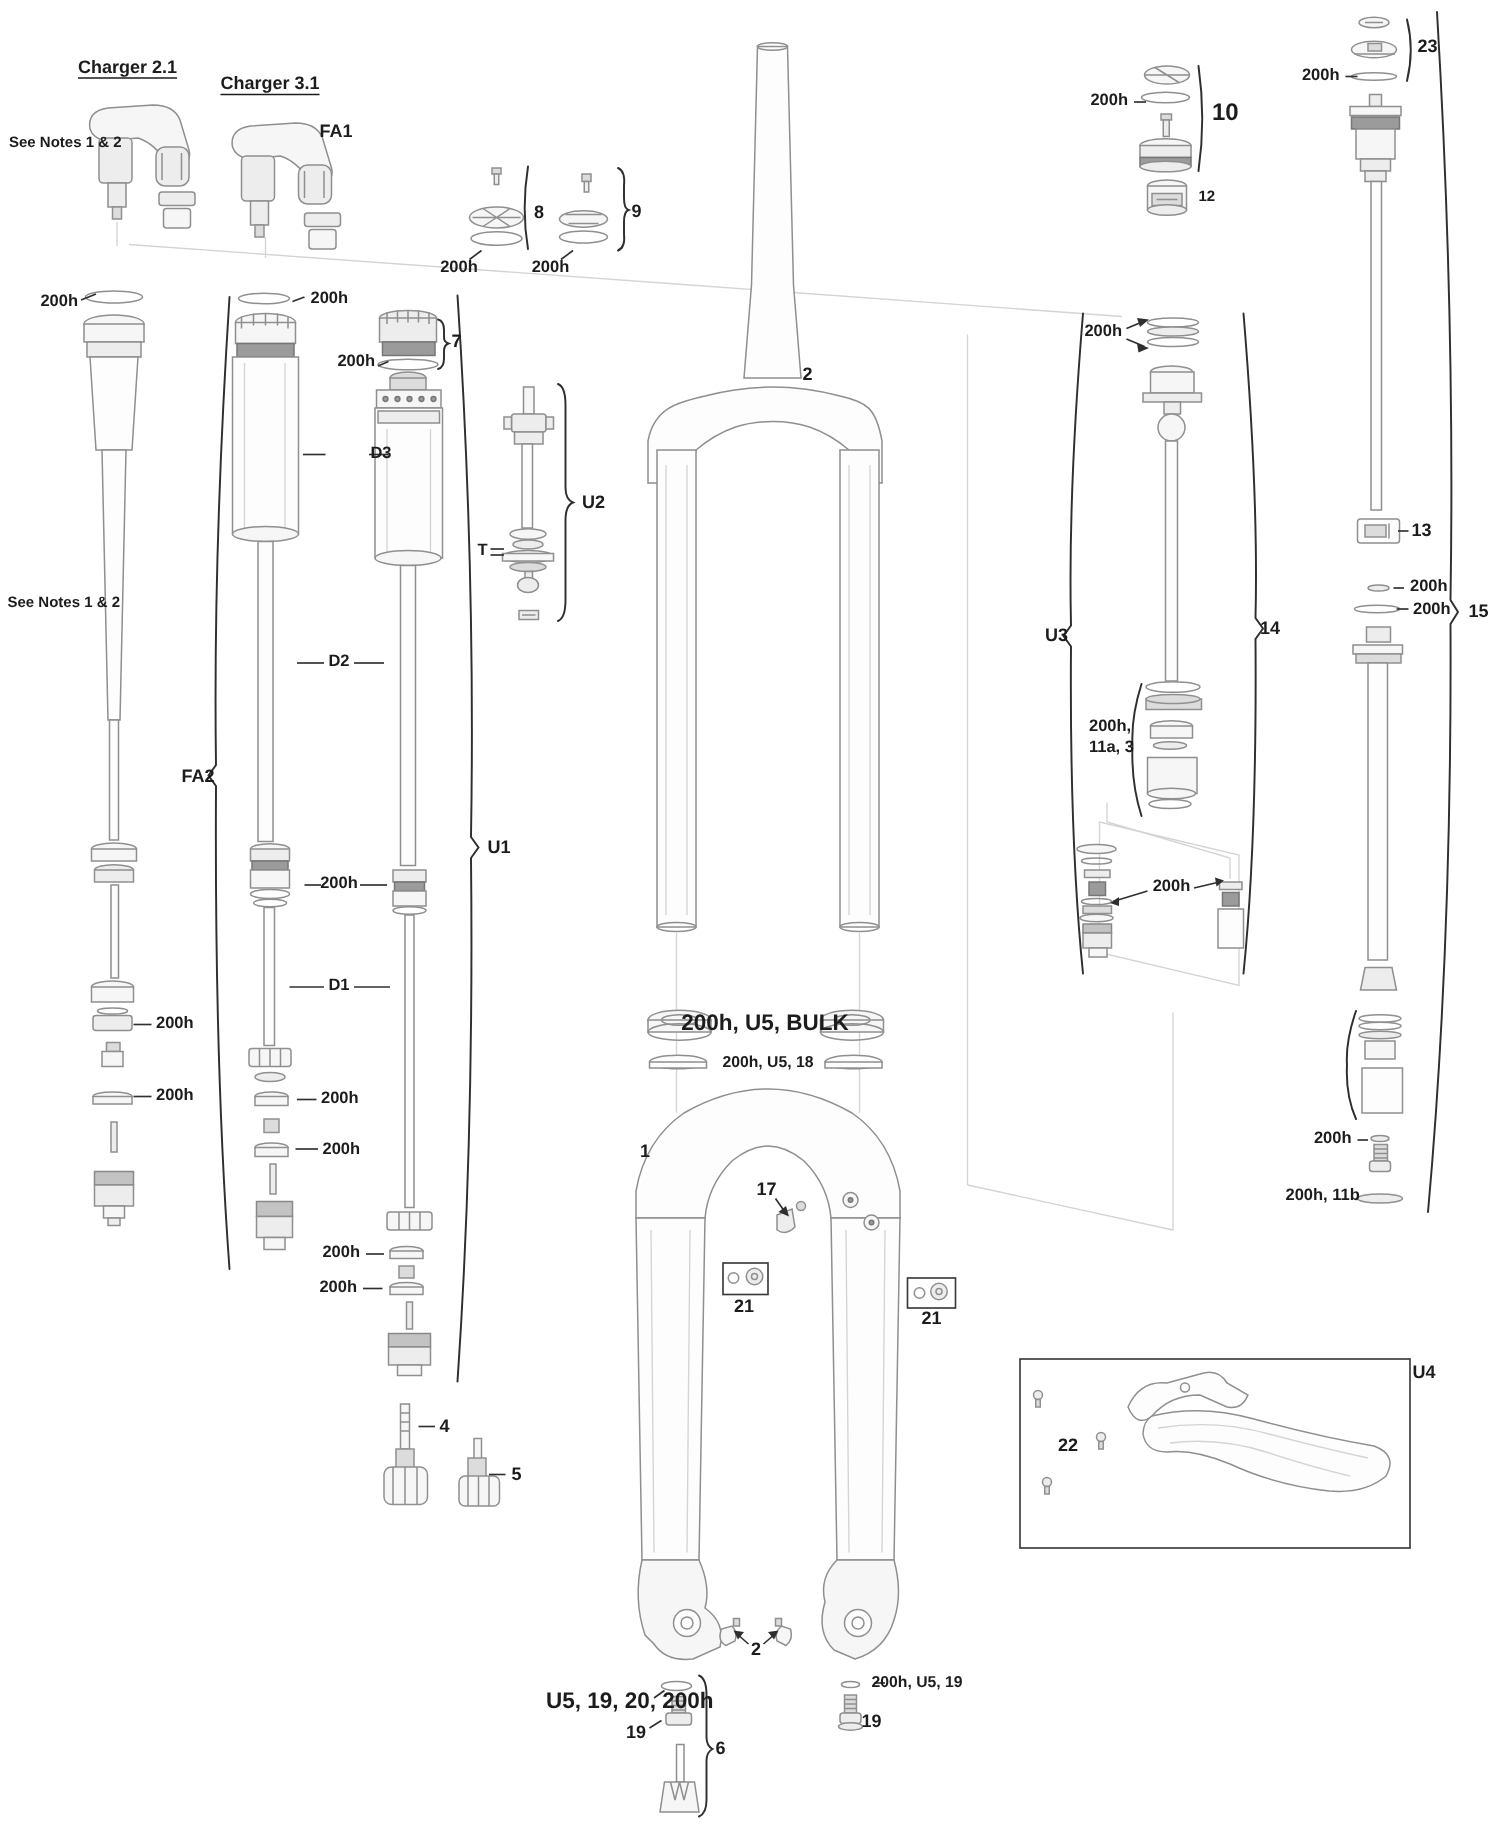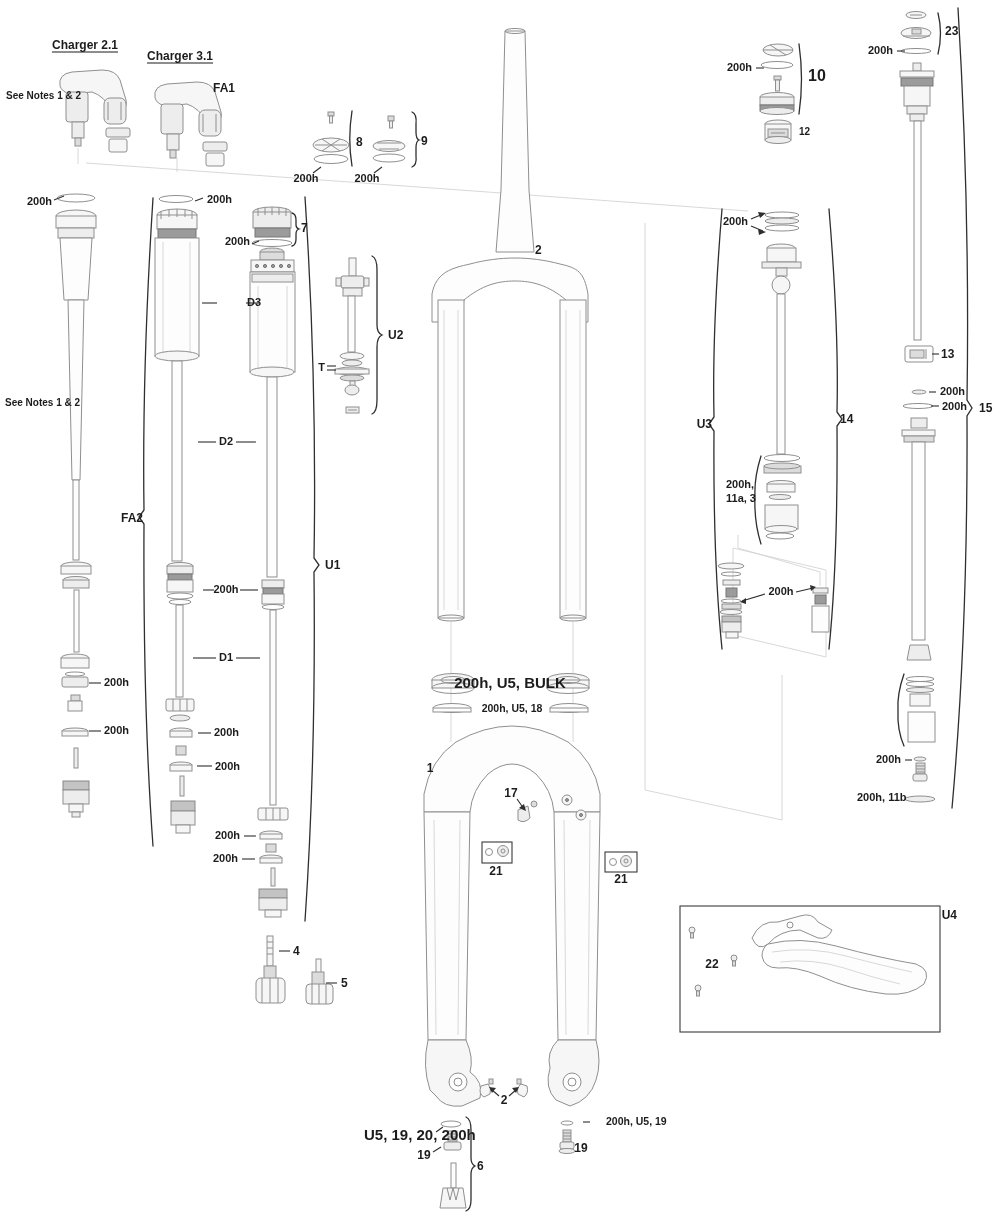--- a/index.html
+++ b/index.html
@@ -539,16 +539,16 @@
       <div class="lbl" style="font-size: 12px; left: 496px; top: 871px; transform: translate(-50%, -50%);">21</div>
       <div class="lbl" style="font-size: 12px; left: 621px; top: 879px; transform: translate(-50%, -50%);">21</div>
       <div class="lbl" style="font-size: 12px; left: 957px; top: 915px; transform: translate(-100%, -50%); text-align: right;">U4</div>
       <div class="lbl" style="font-size: 12px; left: 712px; top: 964px; transform: translate(-50%, -50%);">22</div>
       <div class="lbl" style="font-size: 12px; left: 293px; top: 951px; transform: translate(0px, -50%);">4</div>
       <div class="lbl" style="font-size: 12px; left: 341px; top: 983px; transform: translate(0px, -50%);">5</div>
       <div class="lbl" style="font-size: 12px; left: 504px; top: 1100px; transform: translate(-50%, -50%);">2</div>
       <div class="lbl" style="font-size: 15px; left: 364px; top: 1135px; transform: translate(0px, -50%);">U5, 19, 20, 200h</div>
       <div class="lbl" style="font-size: 12px; left: 424px; top: 1155px; transform: translate(-50%, -50%);">19</div>
       <div class="lbl" style="font-size: 12px; left: 477px; top: 1166px; transform: translate(0px, -50%);">6</div>
-      <div class="lbl" style="font-size: 10.5px; left: 606px; top: 1122px; transform: translate(0px, -50%);">200h, U5, 19</div>
+      <div class="lbl" style="font-size: 10.5px; left: 581px; top: 1122px; transform: translate(0px, -50%);">200h, U5, 19</div>
       <div class="lbl" style="font-size: 12px; left: 581px; top: 1148px; transform: translate(-50%, -50%);">19</div>
     </div>
 </div>
 
 </body></html>

